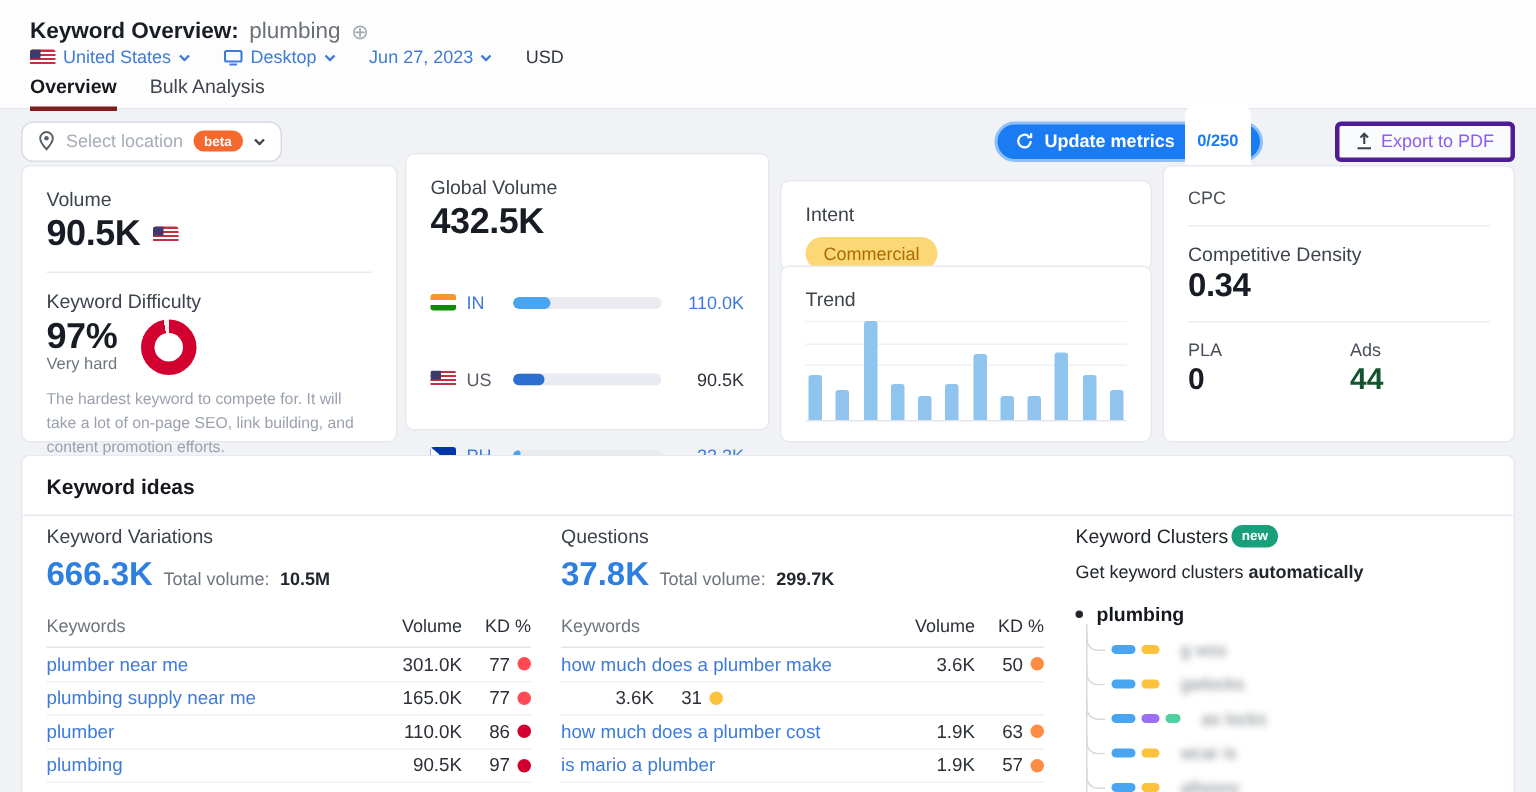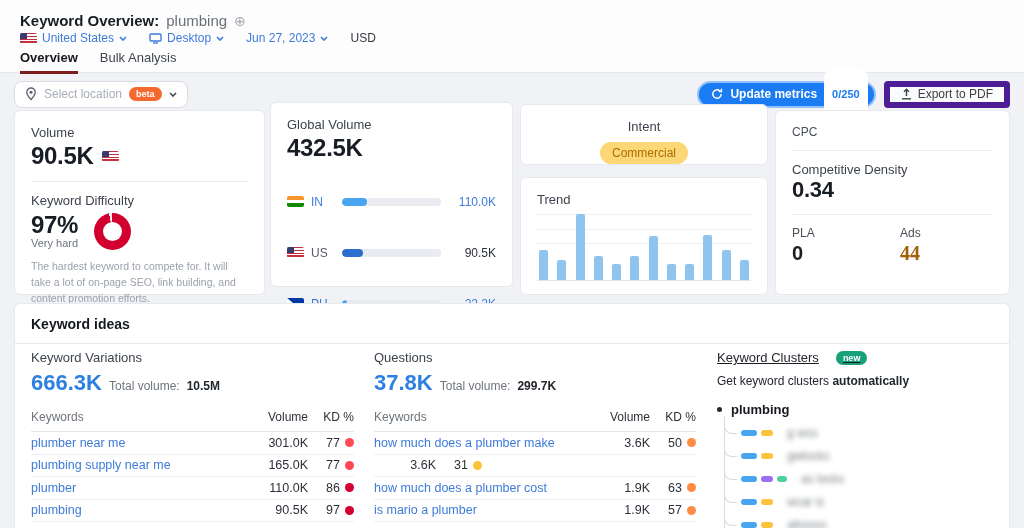--- a/index.html
+++ b/index.html
@@ -24,31 +24,31 @@
   .tab.active { color:#15181d; font-weight:700; border-bottom:3px solid #7f1d1d; }
 
   
   .toolbar { position:absolute; left:14px; right:14px; top:80px; height:28px; display:flex; justify-content:space-between; align-items:center; }
   .loc-pill { display:flex; align-items:center; gap:7px; background:#fff; border:1px solid #d9dce3; border-radius:8px; height:27px; padding:0 10px; cursor:pointer; }
   .loc-placeholder { font-size:12px; color:#a7adb8; }
   .beta-badge { background:#f4692e; color:#fff; font-size:9px; font-weight:700; border-radius:8px; padding:2px 7px; }
   .toolbar-right { display:flex; gap:8px; align-items:center; }
   .btn-update { display:flex; align-items:center; gap:7px; background:#1a7bf2; border:2px solid #8fc0fa; color:#fff; border-radius:14px; height:27px; padding:0 6px 0 12px; font-size:12px; font-weight:600; cursor:pointer; }
   .count-badge { background:#fff; color:#1a7bf2; font-size:11px; font-weight:700; border-radius:10px; padding:20px 8px; }
-  .btn-export { display:flex; align-items:center; gap:6px; background:#fafbfc; border:6px solid #4c1d95; color:#404040; border-radius:4px; height:27px; padding:0 11px; font-size:12px; cursor:pointer; }
+  .btn-export { display:flex; align-items:center; gap:6px; background:#fafbfc; border:3px solid #4c1d95; color:#8b5cf6; border-radius:4px; height:27px; padding:0 11px; font-size:12px; cursor:pointer;margin-left:40px; }
 
   
   .card { position:absolute; background:#fff; border:1px solid #e7e9ee; border-radius:6px; padding:14px 16px; }
   .card-label { font-size:13px; color:#3d434d; }
   .big-num { font-size:24px; font-weight:700; color:#181c24; letter-spacing:-0.3px; }
   .divider { border-top:1px solid #e9ebf0; margin:11px 0; }
 
   #card-volume { left:14px; top:110px; width:251px; height:185px; }
   #card-global { left:270px; top:102px; width:243px; height:185px; }
-  #card-intent { left:520px; top:104px; width:248px; height:61px;text-align:center; }
+  #card-intent { left:520px; top:120px; width:248px; height:61px; }
   #card-trend  { left:520px; top:177px; width:248px; height:118px; }
   #card-cpc    { left:775px; top:110px; width:235px; height:185px; }
   #card-ideas  { left:14px; top:303px; width:996px; height:240px; border-bottom:none; border-radius:6px 6px 0 0; }
 
   .flag { width:17px; height:11px; border-radius:2px; display:inline-block; position:relative; overflow:hidden; flex:none; }
   .flag-us { background:repeating-linear-gradient(180deg,#c62f3f 0 1.4px,#fff 1.4px 2.8px); }
   .flag-us::after { content:""; position:absolute; left:0; top:0; width:7px; height:6px; background:#3c3b6e; }
   .flag-in { background:linear-gradient(180deg,#f8962e 0 34%,#fff 34% 66%,#128807 66%); }
   .flag-ph { background:linear-gradient(180deg,#0038a8 0 50%,#ce1126 50%); }
   .flag-ph::after { content:""; position:absolute; left:0; top:0; border-top:5.5px solid transparent; border-bottom:5.5px solid transparent; border-left:6px solid #fff; }
@@ -90,42 +90,42 @@
     background:linear-gradient(#eef0f4 1px,transparent 1px) 0 0 / 100% 33.4% no-repeat,
                linear-gradient(#eef0f4 1px,transparent 1px) 0 33% / 100% 33.4% no-repeat,
                linear-gradient(#eef0f4 1px,transparent 1px) 0 66% / 100% 33.4% no-repeat;
     display:flex; align-items:flex-end; justify-content:space-between; padding:0 2px; }
   .tbar { width:9px; background:#8fc4ef; border-radius:2px 2px 0 0; }
 
   .cpc-mini-label { font-size:12px; color:#4a505a; }
   .pla-ads { display:flex; }
   .pla-col { width:108px; }
   .mini-num { font-size:20px; font-weight:700; margin-top:2px; }
-  .mini-num.blue { color:#a16207; cursor:pointer;font-family:Liberation Serif, serif; }
+  .mini-num.blue { color:#14532d; cursor:pointer; }
 
   
   .ideas-title { font-size:14px; font-weight:700; color:#15181d; padding-bottom:11px; border-bottom:1px solid #e7e9ee; margin:-2px -16px 0; padding-left:16px; }
   .ideas-col { position:absolute; top:46px; }
   #col-variations { left:16px;  width:323px; }
   #col-questions  { left:359px; width:322px; }
   #col-clusters   { left:702px; width:280px; }
   .col-label { font-size:13px; color:#3d434d; }
   .col-count-row { display:flex; align-items:baseline; gap:7px; margin-top:5px; }
   .col-count { font-size:22px; font-weight:700; color:#2d7fe0; cursor:pointer; }
   .total-label { font-size:12px; color:#6f747e; }
   .total-val { font-size:12px; font-weight:700; color:#22262d; }
   .tbl { margin-top:14px; width:100%; font-size:12.5px; }
   .tbl-head { display:flex; color:#6f747e; font-size:12px; padding-bottom:7px; border-bottom:1px solid #e3e6ea; }
   .tbl-row { display:flex; align-items:center; height:22.5px; border-bottom:1px solid #eef0f4; }
   .c-kw { flex:1; overflow:hidden; white-space:nowrap; text-overflow:ellipsis; }
   .c-vol { width:62px; text-align:right; color:#2c3038; }
   .c-kd { width:46px; text-align:right; color:#2c3038; display:flex; justify-content:flex-end; align-items:center; gap:5px; }
   .kd-dot { width:9px; height:9px; border-radius:50%; display:inline-block; flex:none; }
 
-  .clusters-title-row { display:flex; align-items:center; gap:17px;text-decoration:underline; }
+  .clusters-title-row { display:flex; gap:2px; }
   .new-badge { background:#18a07a; color:#fff; font-size:9px; font-weight:700; border-radius:8px; padding:2px 7px; }
   .clusters-sub { font-size:12px; color:#22262d; margin-top:9px; }
   .tree { margin-top:14px; }
   .tree-root { display:flex; align-items:center; gap:9px; font-size:13px; font-weight:700; color:#15181d; }
   .root-dot { width:5px; height:5px; border-radius:50%; background:#23272e; flex:none; }
   .tree-children { position:relative; margin-left:7px; padding-left:17px; margin-top:4px; }
   .tree-children::before { content:""; position:absolute; left:0; top:-5px; height:128px; border-left:1.5px solid #d5d9e0; }
   .cluster-row { position:relative; display:flex; align-items:center; height:23px; gap:4px; }
   .cluster-row::before { content:""; position:absolute; left:-17px; top:-1px; width:12px; height:12.5px; border-left:1.5px solid #d5d9e0; border-bottom:1.5px solid #d5d9e0; border-bottom-left-radius:8px; }
   .seg { height:6px; border-radius:3px; display:inline-block; }

